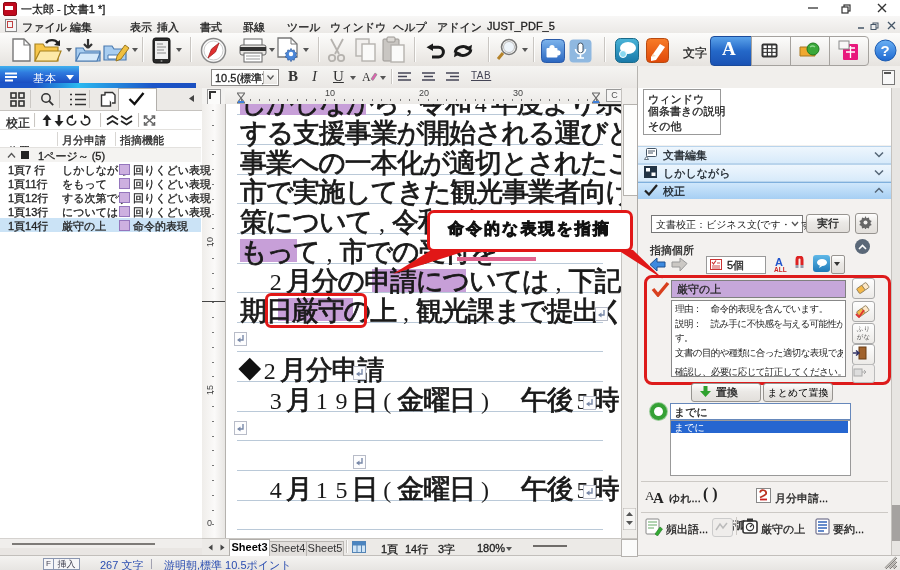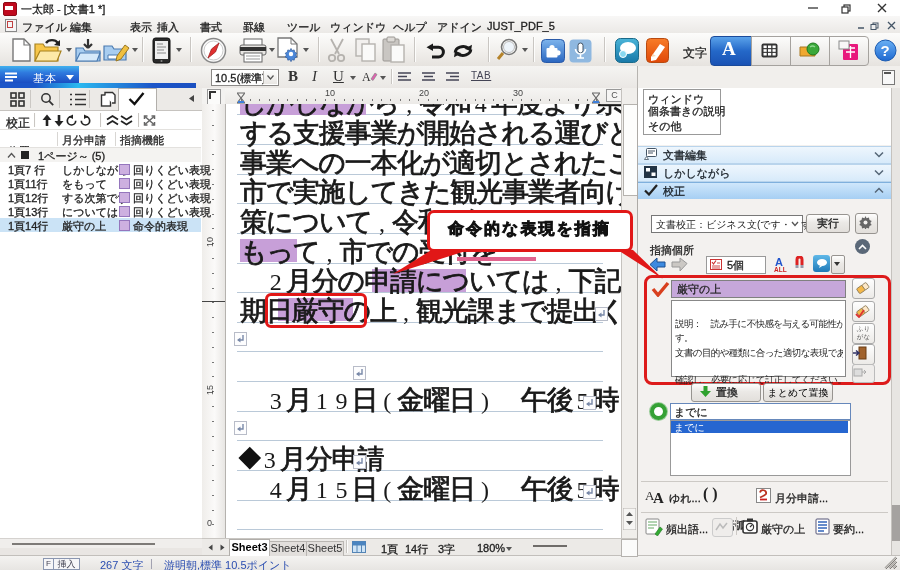--- a/index.html
+++ b/index.html
@@ -145,22 +145,22 @@
       <div class="hl" style="left:145.6px;top:165px;width:94px;height:23px"></div>
       <div class="hl" style="left:51.6px;top:194px;width:75.2px;height:23px"></div>
       <div class="dl" style="left:14px;top:-13px">しかしながら<span class="fw">,</span>令和<span class="fw">4</span>年度より県が実施</div>
       <div class="dl" style="left:14px;top:17px">する支援事業が開始される運びとなり同</div>
       <div class="dl" style="left:14px;top:47px">事業への一本化が適切とされたことから</div>
       <div class="dl" style="left:14px;top:76px">市で実施してきた観光事業者向け緊急支援</div>
       <div class="dl" style="left:14px;top:106px">策について<span class="fw">,</span>令和<span class="fw">4</span>年</div>
       <div class="dl" style="left:14px;top:136px">もって<span class="fw">,</span>市での受付を</div>
       <div class="dl" style="left:14px;top:165px">　<span class="fw">2</span>月分の申請については<span class="fw">,</span>下記に定める</div>
       <div class="dl" style="left:14px;top:195px">期日厳守の上<span class="fw">,</span>観光課まで提出ください</div>
+      <div class="dl" style="left:14px;top:254px"><span style="display:inline-block;width:19.9px;position:relative"><span style="position:absolute;left:1.5px;top:-18px;width:15.5px;height:15.5px;background:#111;transform:rotate(45deg)"></span></span><span class="fw">2</span>月分申請</div>
       <div class="dl" style="left:14px;top:284px">　<span class="fw">3</span>月<span class="fw">1</span><span class="fw">9</span>日<span class="fw">(</span>金曜日<span class="fw">)</span>　午後<span class="fw">5</span>時まで</div>
-      <div class="dl" style="left:14px;top:343px"><span style="display:inline-block;width:19.9px;position:relative"><span style="position:absolute;left:1.5px;top:-18px;width:15.5px;height:15.5px;background:#111;transform:rotate(45deg)"></span></span><span class="fw">3</span>月分申請</div>
       <div class="dl" style="left:14px;top:373px">　<span class="fw">4</span>月<span class="fw">1</span><span class="fw">5</span>日<span class="fw">(</span>金曜日<span class="fw">)</span>　午後<span class="fw">5</span>時まで</div>
       <div class="ret" style="left:369px;top:203px"><svg width="13" height="14" viewBox="0 0 13 14">
           <rect x="0.5" y="0.5" width="12" height="13" fill="#fdfdfe" stroke="#b8bcc8"></rect>
           <path d="M9 3v5H4" fill="none" stroke="#7888a8" stroke-width="1.4"></path>
           <path d="M6.5 5.5l-3.5 2.5 3.5 2.5z" fill="#7888a8"></path>
         </svg></div>
       <div class="ret" style="left:8px;top:228px"><svg width="13" height="14" viewBox="0 0 13 14">
           <rect x="0.5" y="0.5" width="12" height="13" fill="#fdfdfe" stroke="#b8bcc8"></rect>
           <path d="M9 3v5H4" fill="none" stroke="#7888a8" stroke-width="1.4"></path>
           <path d="M6.5 5.5l-3.5 2.5 3.5 2.5z" fill="#7888a8"></path>
@@ -692,24 +692,25 @@
     <svg class="ab" style="left:852px;top:346px" width="16" height="14" viewBox="0 0 16 14">
       <rect x="7" y="1" width="7" height="12" fill="#a0622d" stroke="#6b3d14"></rect>
       <path d="M1 7h5M4 4.5L7 7 4 9.5" stroke="#336" stroke-width="1.5" fill="none"></path>
     </svg>
     <div class="ab" style="left:852px;top:364px;width:21px;height:17px;background:#efedeb;border:1px solid #bbb;border-radius:3px"></div>
     <svg class="ab" style="left:853px;top:367px" width="14" height="11" viewBox="0 0 14 11">
       <rect x="1" y="2" width="8" height="7" fill="#ddd" stroke="#aaa"></rect>
       <path d="M9 5h4M11 3l2 2-2 2" stroke="#aaa" fill="none"></path>
     </svg>
     <div class="ab" style="left:671px;top:300px;width:173px;height:75px;background:#fff;border:1px solid #888;overflow:hidden" id="rta"></div>
+    <div class="ab" style="left:675px;top:303px;width:168px;overflow:hidden;font-size:9.5px;letter-spacing:-0.6px;color:#222;white-space:nowrap">理由：　命令的表現を含んでいます。</div>
     <div class="ab" style="left:675px;top:317.6px;width:168px;overflow:hidden;font-size:9.5px;letter-spacing:-0.6px;color:#222;white-space:nowrap">説明：　読み手に不快感を与える可能性がありま</div>
     <div class="ab" style="left:675px;top:332.2px;width:168px;overflow:hidden;font-size:9.5px;letter-spacing:-0.6px;color:#222;white-space:nowrap">す。</div>
     <div class="ab" style="left:675px;top:346.8px;width:168px;overflow:hidden;font-size:9.5px;letter-spacing:-0.6px;color:#222;white-space:nowrap">文書の目的や種類に合った適切な表現であるか</div>
-    <div class="ab" style="left:675px;top:374px;width:168px;overflow:hidden;font-size:9.5px;letter-spacing:-0.6px;color:#222;white-space:nowrap">確認し、必要に応じて訂正してください。</div>
+    <div class="ab" style="left:675px;top:366px;width:168px;overflow:hidden;font-size:9.5px;letter-spacing:-0.6px;color:#222;white-space:nowrap">確認し、必要に応じて訂正してください。</div>
     <div class="btn" style="left:691px;top:383px;width:68px;height:17px"></div>
     <svg class="ab" style="left:700px;top:386px" width="11" height="11" viewBox="0 0 11 11">
       <path d="M3.5 0h4v5H11L5.5 11 0 5h3.5z" fill="#2ea12e"></path>
     </svg>
     <div class="ab u11" style="left:716px;top:385px">置換</div>
     <div class="btn" style="left:763px;top:383px;width:68px;height:17px;font-size:10px;text-align:center;line-height:17px">まとめて置換</div>
     <div class="ab" style="left:650px;top:403px;width:9px;height:9px;background:#fff;border:4px solid #35a135;border-radius:50%;box-shadow:0 0 0 1px #9c9"></div>
     <div class="ab" style="left:670px;top:403px;width:179px;height:15px;background:#fff;border:1px solid #6688bb"></div>
     <div class="ab u11" style="left:674px;top:405px">までに</div>
     <div class="ab" style="left:670px;top:420px;width:179px;height:54px;background:#fff;border:1px solid #999"></div>

